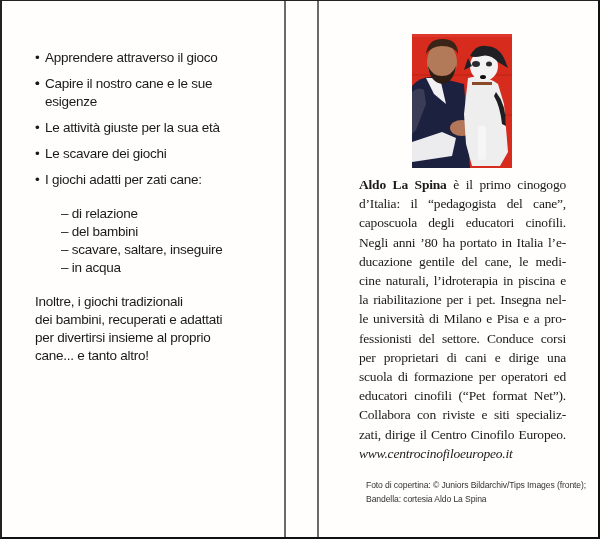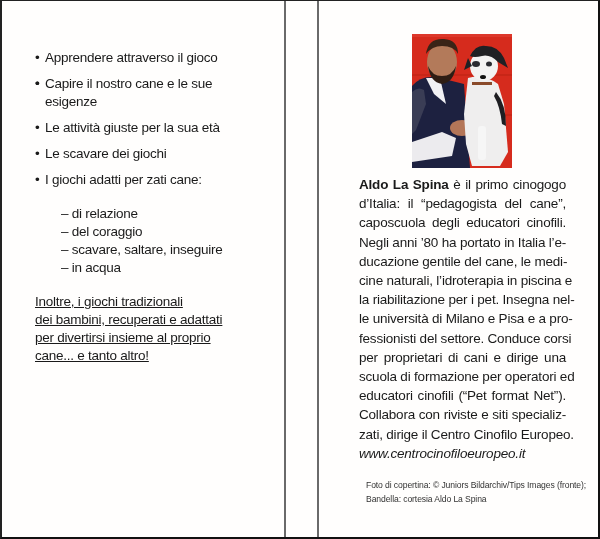--- a/index.html
+++ b/index.html
@@ -20,31 +20,31 @@
     color: #1a1a1a;
   }
 
   
   .left { position: absolute; left: 33px; top: 48px; width: 240px; font-size: 13.5px; letter-spacing: -0.25px; }
   .bullet-list { list-style: none; margin: 0; padding: 0; }
   .bullet-item { position: relative; padding-left: 10px; line-height: 18px; margin-bottom: 8px; }
   .bullet-item .dot { position: absolute; left: 0; top: 0; }
   .sub-list { list-style: none; margin: 16px; padding: 0; }
   .sub-item { line-height: 18px; }
-  .left-para { line-height: 18px; text-decoration: underline; }
+  .left-para { line-height: 18px; }
   .left-para span { display: block; }
 
   
   .photo {
     position: absolute; left: 410px; top: 33px; width: 100px; height: 134px;
     overflow: hidden; background: #d72a1c;
   }
   .bio {
     position: absolute; left: 357px; top: 174px; width: 207px;
-    font-size: 13.5px; line-height: 19.2px; letter-spacing: -0.2px;
+    font-size: 13.5px; line-height: 19.2px; letter-spacing: -0.2px; font-family: Liberation Serif, serif;
   }
   .bio-line { display: block; text-align: justify; text-align-last: justify; white-space: nowrap; }
   .bio-name { font-weight: bold; }
   .bio-url { font-style: italic; display: block; }
   .credits {
     position: absolute; left: 364px; top: 477px; width: 240px;
     font-family: "Liberation Sans", "DejaVu Sans", sans-serif;
     font-size: 8.6px; line-height: 14px; color: #333; letter-spacing: -0.1px;
   }
   .credits span { display: block; white-space: nowrap; }
@@ -76,21 +76,21 @@
       </li>
       <li class="bullet-item">
         <span class="dot">•</span>
         <span>Le scavare dei giochi</span>
       </li>
       <li class="bullet-item">
         <span class="dot">•</span>
         <span>I giochi adatti per zati cane:</span>
         <ul class="sub-list">
           <li class="sub-item">– di relazione</li>
-          <li class="sub-item">– del coraggio</li>
+          <li class="sub-item">– del bambini</li>
           <li class="sub-item">– scavare, saltare, inseguire</li>
           <li class="sub-item">– in acqua</li>
         </ul>
       </li>
     </ul>
     <p class="left-para" style="margin-bottom:0">
       <span>Inoltre, i giochi tradizionali</span>
       <span>dei bambini, recuperati e adattati</span>
       <span>per divertirsi insieme al proprio</span>
       <span>cane... e tanto altro!</span>

